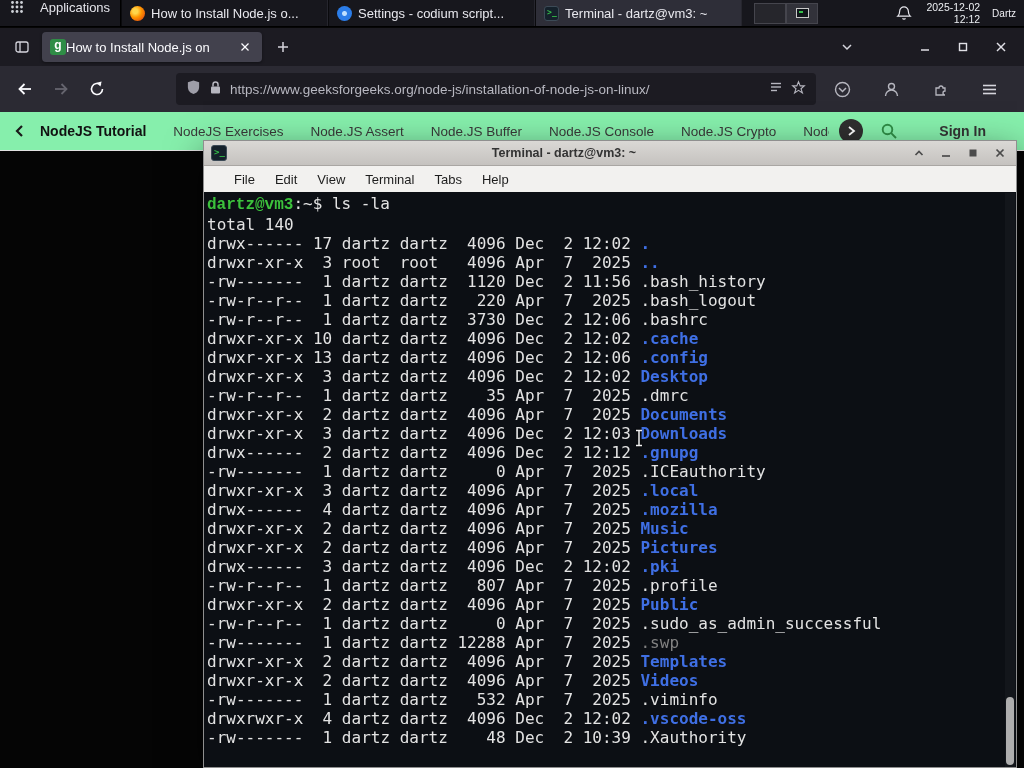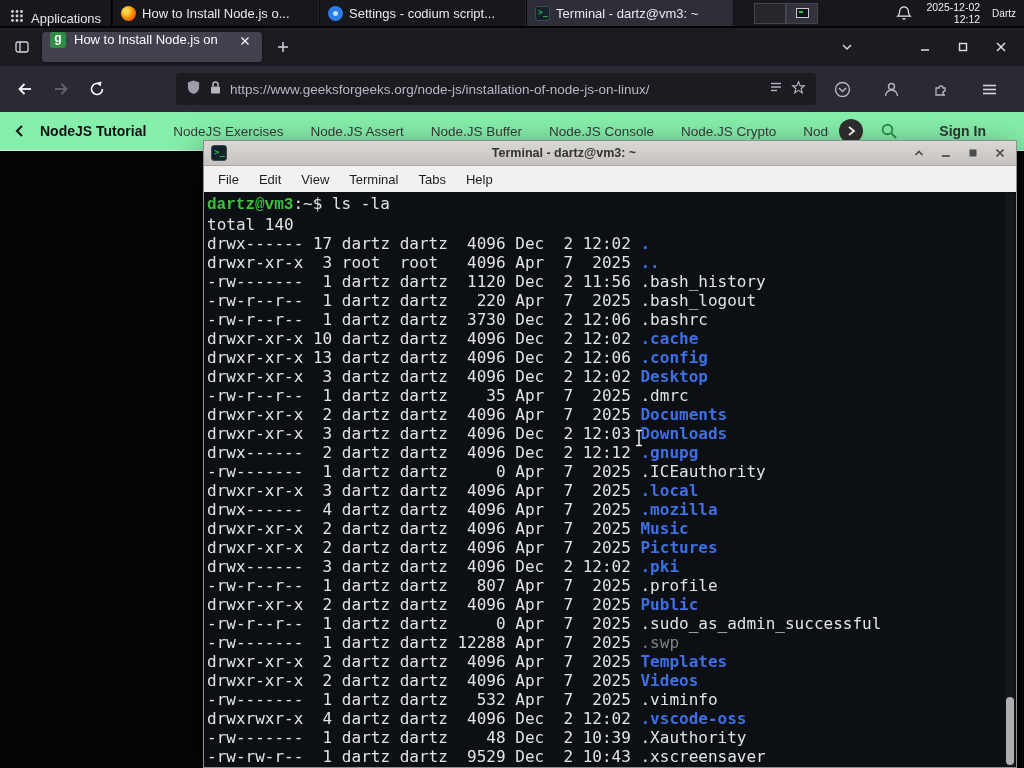--- a/index.html
+++ b/index.html
@@ -2,21 +2,21 @@
 <html><head>
 <meta charset="utf-8">
 <style>
   html,body{margin:0;padding:0;background:#000;}
   *{box-sizing:border-box;}
   .screen{position:relative;width:1024px;height:768px;overflow:hidden;background:#060606;font-family:"Liberation Sans",sans-serif;}
 
   
   .panel{position:absolute;left:0;top:0;width:1024px;height:27px;background:#17171d;color:#e4e4ea;display:flex;align-items:stretch;justify-content:space-between;font-size:13px;border-bottom:1px solid #000;}
   .panel-left{display:flex;align-items:stretch;min-width:0;}
-  .apps-btn{display:flex;align-items:flex-end;gap:7px;padding:0 10px;}
+  .apps-btn{display:flex;align-items:flex-start;gap:16px;padding:0 10px;}
   .panel-sep{width:1px;background:#000;}
   .tasklist{display:flex;align-items:stretch;}
   .task{width:207px;display:flex;align-items:center;gap:6px;padding:0 8px;border-left:1px solid #0a0a0d;border-right:1px solid #26262e;}
   .task.active{background:#2e2e38;}
   .task-label{white-space:nowrap;overflow:hidden;max-width:170px;color:#e8e8ee;}
   .task-icon{width:15px;height:15px;flex:0 0 15px;border-radius:50%;}
   .icon-firefox{background:radial-gradient(circle at 35% 35%,#ffd54a 0 18%,#ff9500 45%,#e8590c 78%,#cc4b00 100%);}
   .icon-codium{background:radial-gradient(circle at 50% 50%,#bfe0ff 0 2px,#2b7de9 3px 100%);}
   .icon-terminal{border-radius:3px;background:#15212b;border:1px solid #3c4a56;position:relative;}
   .icon-terminal::after{content:">_";position:absolute;left:2px;top:1px;font:bold 8px "DejaVu Sans Mono",monospace;color:#35c04a;}
@@ -27,21 +27,21 @@
   .ws-mini{width:13px;height:10px;background:#10151a;border:1px solid #c9c9c9;display:block;position:relative;}
   .ws-mini::after{content:"";position:absolute;left:2px;top:2px;width:4px;height:2px;background:#35c04a;}
   .bell-btn{display:flex;align-items:center;margin-right:14px;}
   .clock{text-align:right;font-size:10.5px;line-height:12px;color:#eceff2;margin-right:12px;}
   .user-item{font-size:10px;margin-right:8px;color:#f0f0f4;}
 
   
   .firefox{position:absolute;left:0;top:28px;width:1024px;height:740px;background:#060606;}
   .tabbar{height:38px;background:#1c1b22;display:flex;align-items:center;padding:0 8px;}
   .ffview-btn{width:28px;height:28px;display:grid;place-items:center;margin-right:6px;border-radius:4px;}
-  .tab{width:220px;height:30px;background:#42414d;border-radius:4px;display:flex;align-items:flex-start;gap:8px;padding:0 8px;color:#fbfbfe;font-size:13px;box-shadow:0 1px 3px rgba(0,0,0,.4);}
+  .tab{width:220px;height:30px;background:#42414d;border-radius:4px;display:flex;align-items:center;padding:0 8px;color:#fbfbfe;font-size:13px;box-shadow:0 1px 3px rgba(0,0,0,.4);}
   .favicon-gfg{width:16px;height:16px;flex:0 0 16px;border-radius:3px;background:#2f8d46;position:relative;}
   .favicon-gfg::after{content:"g";position:absolute;left:0;top:-1px;width:16px;text-align:center;font:bold 12px "Liberation Sans",sans-serif;color:#fff;}
   .tab-title{flex:1;white-space:nowrap;overflow:hidden;}
   .tab-close{width:18px;height:18px;display:grid;place-items:center;border-radius:3px;}
   .newtab-btn{width:26px;height:26px;display:grid;place-items:center;margin-left:8px;border-radius:4px;color:#d5d5dd;}
   .tabbar-right{margin-left:auto;display:flex;align-items:center;gap:8px;}
   .tb-btn{width:30px;height:26px;display:grid;place-items:center;border-radius:4px;}
   .win-ctls{display:flex;align-items:center;gap:8px;margin-left:40px;}
 
   .navbar{height:46px;background:#2b2a33;display:flex;align-items:center;padding:0 10px;}
@@ -61,21 +61,21 @@
 
   .page-content{position:absolute;left:0;top:123px;width:1024px;height:617px;background:#050505;}
 
   
   .terminal{position:absolute;left:203px;top:140px;width:814px;height:628px;border:1px solid #8f8f8f;background:#0c0f14;box-shadow:0 12px 34px rgba(0,0,0,.55);}
   .term-titlebar{height:25px;background:linear-gradient(#dad8d5,#c5c2bf);border-bottom:1px solid #a9a6a3;display:flex;align-items:center;padding:0 7px;}
   .term-ticon{width:16px;height:16px;flex:0 0 16px;border-radius:3px;background:#15212b;border:1px solid #3c4a56;position:relative;}
   .term-ticon::after{content:">_";position:absolute;left:2px;top:1px;font:bold 9px "DejaVu Sans Mono",monospace;color:#35c04a;}
   .term-title{flex:1;text-align:center;font-size:12.5px;font-weight:bold;color:#333;white-space:nowrap;overflow:hidden;}
   .term-ctl{width:18px;height:18px;display:grid;place-items:center;margin-left:9px;}
-  .term-menubar{height:27px;background:#f2f1ef;border-bottom:1px solid #d8d6d3;display:flex;align-items:center;padding-left:4px;font-size:13px;color:#1d1d1d;}
+  .term-menubar{height:27px;background:#f2f1ef;border-bottom:1px solid #d8d6d3;display:flex;align-items:center;padding-left:20px;font-size:13px;color:#1d1d1d;}
   .tmenu-item{padding:0 10px;line-height:25px;}
   .term-body{position:absolute;left:0;top:51px;width:812px;height:575px;background:#0c0f14;overflow:hidden;padding:2px 12px 0 3px;font-family:"DejaVu Sans Mono",monospace;font-size:16px;line-height:19px;color:#e3e3e3;}
   .tline{white-space:pre;}
   .t-fg{color:#e3e3e3;}
   .t-green{color:#3cc23c;font-weight:bold;font-family:Liberation Mono, monospace;}
   .t-dir{color:#3f6fe4;font-weight:bold;}
   .t-file{color:#e3e3e3;}
   .t-dim{color:#818181;}
   .term-scroll{position:absolute;right:1px;top:52px;width:10px;height:574px;background:#13161b;}
   .term-thumb{position:absolute;right:1px;bottom:2px;width:8px;height:68px;background:#aeaeae;border-radius:4px;}
@@ -348,21 +348,20 @@
           <div class="tline"><span class="t-fg">drwx------  3 dartz dartz  4096 Dec  2 12:02 </span><span class="t-dir">.pki</span></div>
           <div class="tline"><span class="t-fg">-rw-r--r--  1 dartz dartz   807 Apr  7  2025 </span><span class="t-file">.profile</span></div>
           <div class="tline"><span class="t-fg">drwxr-xr-x  2 dartz dartz  4096 Apr  7  2025 </span><span class="t-dir">Public</span></div>
           <div class="tline"><span class="t-fg">-rw-r--r--  1 dartz dartz     0 Apr  7  2025 </span><span class="t-file">.sudo_as_admin_successful</span></div>
           <div class="tline"><span class="t-fg">-rw-------  1 dartz dartz 12288 Apr  7  2025 </span><span class="t-dim">.swp</span></div>
           <div class="tline"><span class="t-fg">drwxr-xr-x  2 dartz dartz  4096 Apr  7  2025 </span><span class="t-dir">Templates</span></div>
           <div class="tline"><span class="t-fg">drwxr-xr-x  2 dartz dartz  4096 Apr  7  2025 </span><span class="t-dir">Videos</span></div>
           <div class="tline"><span class="t-fg">-rw-------  1 dartz dartz   532 Apr  7  2025 </span><span class="t-file">.viminfo</span></div>
           <div class="tline"><span class="t-fg">drwxrwxr-x  4 dartz dartz  4096 Dec  2 12:02 </span><span class="t-dir">.vscode-oss</span></div>
           <div class="tline"><span class="t-fg">-rw-------  1 dartz dartz    48 Dec  2 10:39 </span><span class="t-file">.Xauthority</span></div>
-          <div class="tline"><span class="t-fg">-rw-rw-r--  1 dartz dartz  9529 Dec  2 10:43 </span><span class="t-file">.xscreensaver</span></div>
         </div>
       </div>
     <div class="term-scroll">
         <div class="term-thumb"></div>
       </div>
   </div>
 
   <span class="ibeam"><svg width="10" height="18" viewBox="0 0 10 18">
         <line x1="2" y1="1.5" x2="8" y2="1.5" stroke="#f2f2f2" stroke-width="1.5"></line>
         <line x1="5" y1="1.5" x2="5" y2="16.5" stroke="#f2f2f2" stroke-width="1.5"></line>

